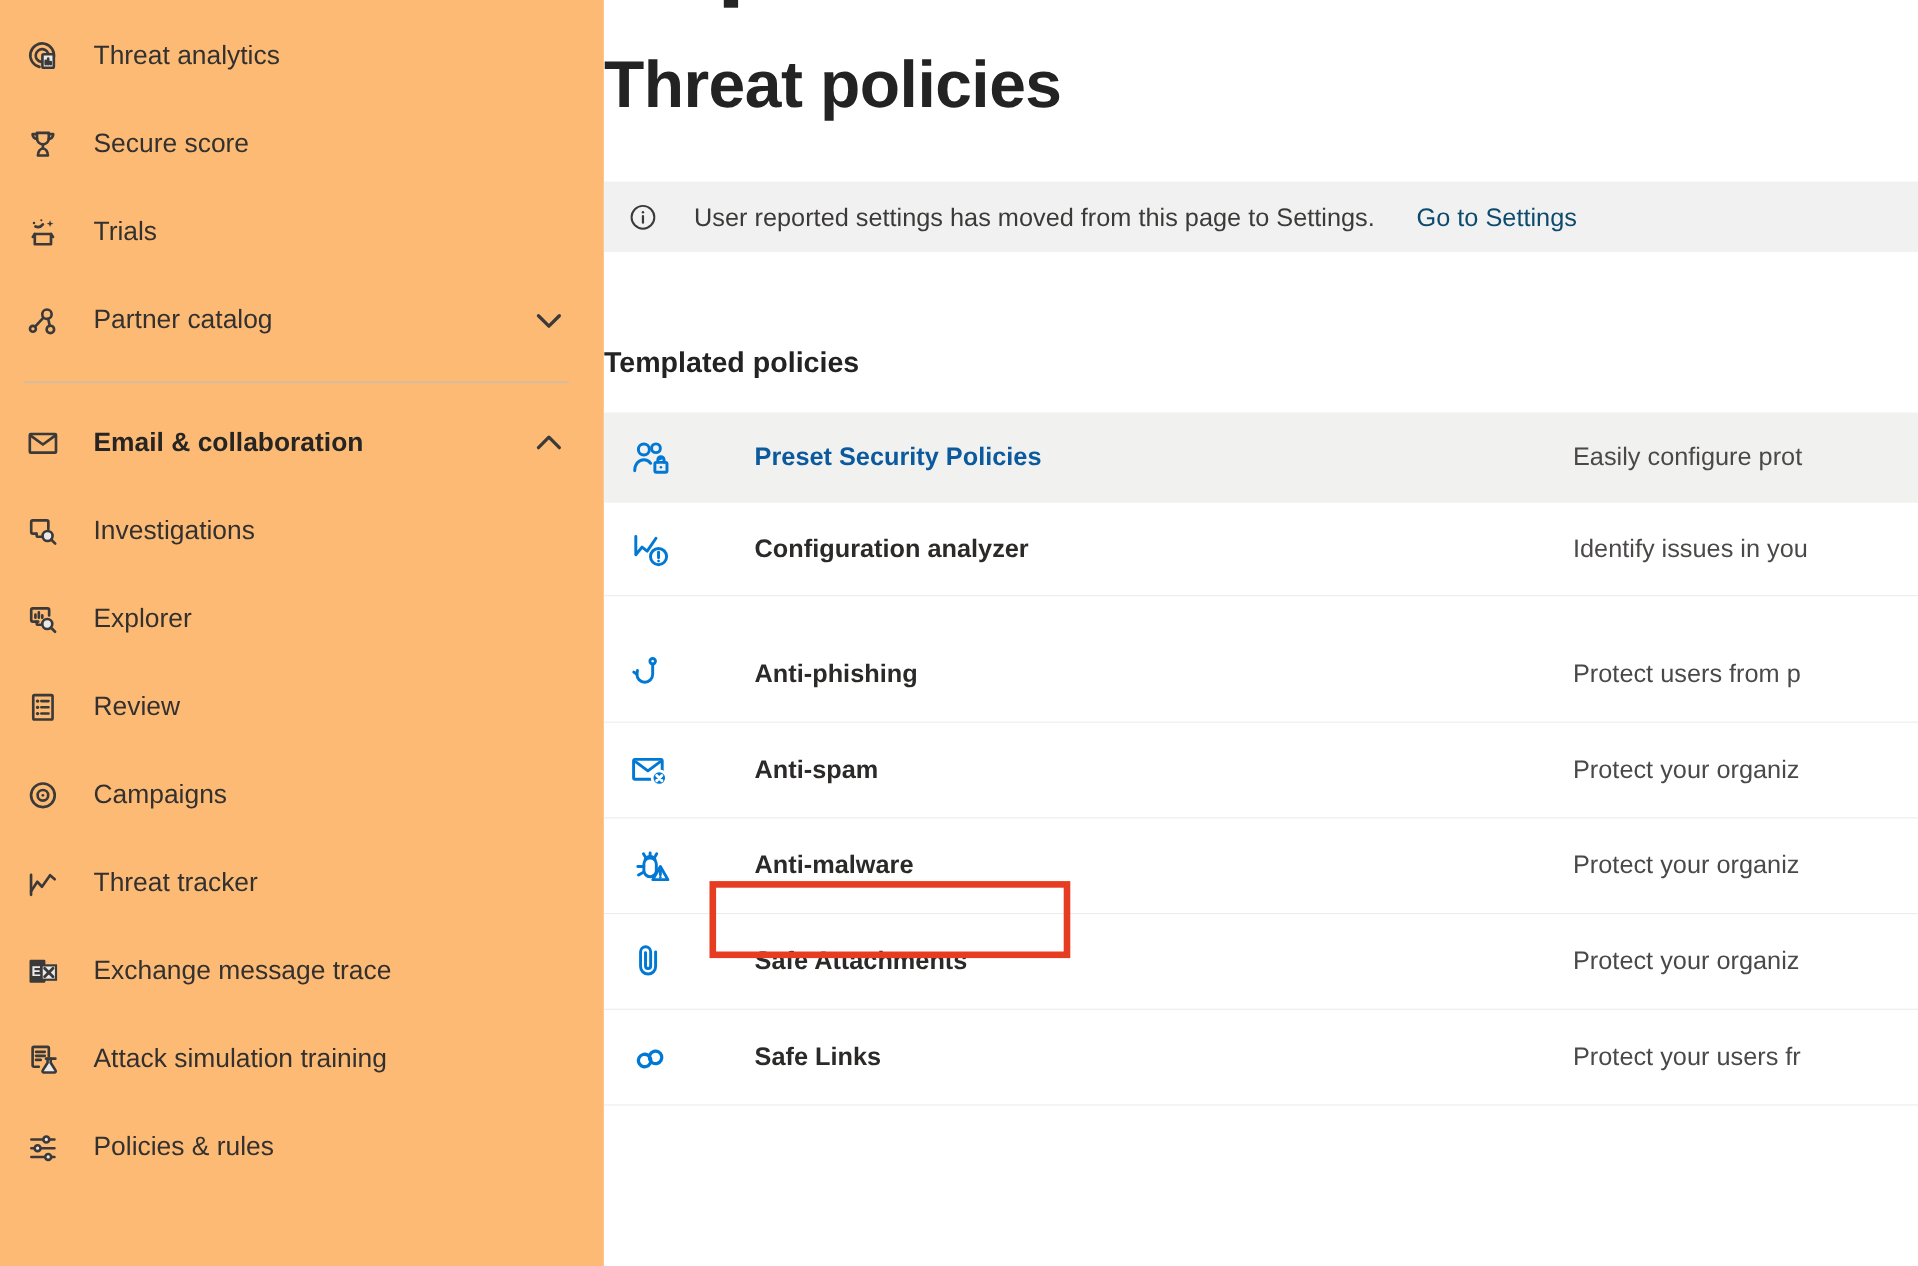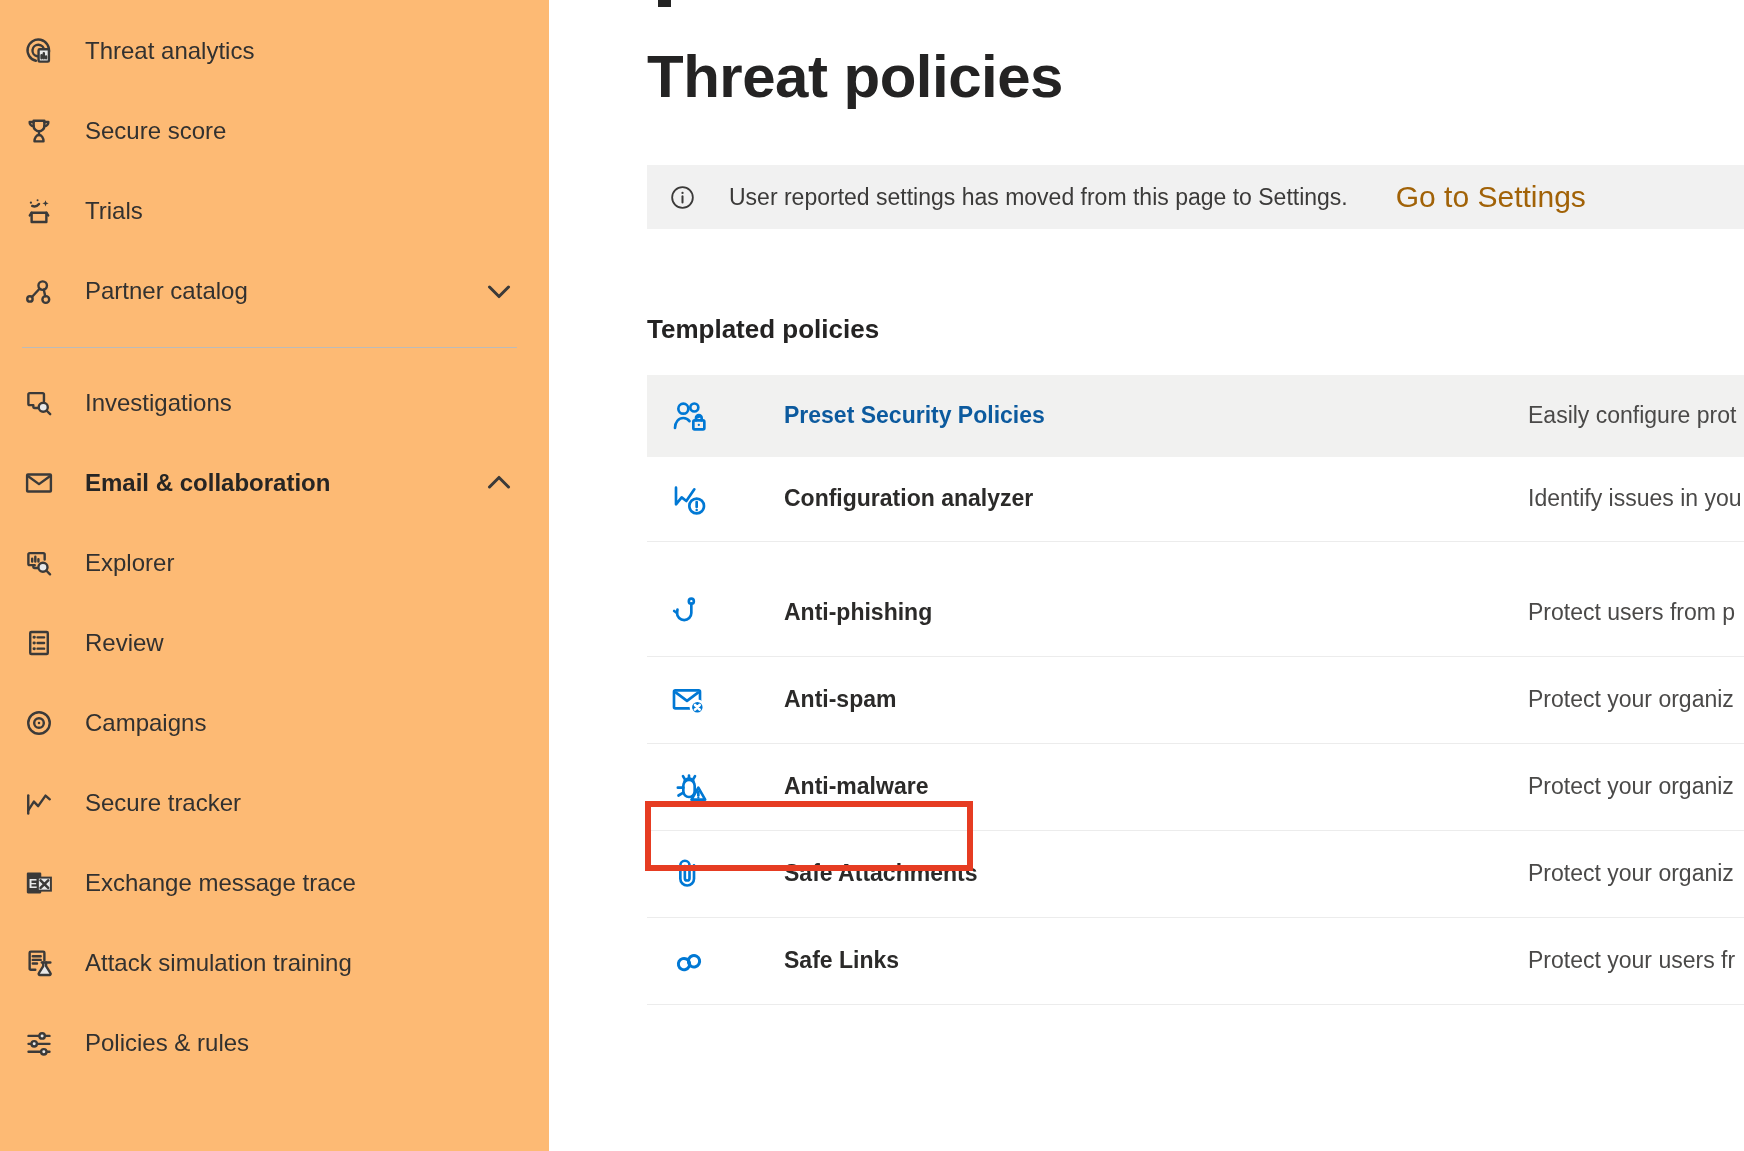--- a/index.html
+++ b/index.html
@@ -15,27 +15,27 @@
   .side-item{height:80px;display:flex;align-items:center;padding:0 70px 0 22px;position:relative;color:#323130;cursor:pointer;}
   .side-icon{width:34px;height:34px;margin-right:29px;flex:none;color:#3b3a39;display:flex;align-items:center;justify-content:center;}
   .side-icon svg{width:34px;height:34px;display:block;}
   .side-label{font-size:24px;line-height:1.2;white-space:nowrap;color:#323130;}
   .side-item.emphasis .side-label{font-weight:700;color:#262524;}
   .side-chevron{position:absolute;right:31px;top:50%;margin-top:-19px;width:38px;height:38px;color:#3b3a39;}
   .side-chevron svg{width:38px;height:38px;display:block;}
   .side-divider{height:1px;background:#bdbbb8;margin:16px 32px 15px 22px;}
 
   
-  .content{flex:1;position:relative;padding-left:98px;box-sizing:border-box;background:#fff;}
+  .content{flex:1;position:relative;box-sizing:border-box;background:#fff;}
   .page-title{margin:42px 0 0 0;font-size:60px;line-height:70px;font-weight:700;color:#242323;letter-spacing:-0.5px;}
   .banner{margin-top:53px;height:64px;background:#f1f1f1;display:flex;align-items:center;gap:33px;padding-left:22px;}
   .banner-icon{width:27px;height:27px;flex:none;display:flex;}
   .banner-icon svg{width:27px;height:27px;display:block;}
   .banner-text{font-size:23px;color:#3b3a39;white-space:nowrap;}
-  .banner-link{font-size:30px;color:#a16207;margin-left:15px;cursor:pointer;text-decoration:none;white-space:nowrap;}
+  .banner-link{font-size:23px;color:#0c4a6e;margin-left:5px;cursor:pointer;text-decoration:none;white-space:nowrap;}
 
   .section-heading{margin:0;font-size:26px;line-height:36px;font-weight:700;color:#242323;}
   .section.first .section-heading{margin-top:82px;}
   .section.second .section-heading{margin-top:99px;}
   .rows{margin-top:28px;}
   .row{position:relative;height:86px;cursor:pointer;}
   .section.first .row{height:82px;}
   .section.first .row + .row{height:84px;}
   .row.gray{background:#f1f1f0;}
   .row-icon{position:absolute;left:22px;top:50%;margin-top:-20px;width:40px;height:40px;color:#0078d4;}
@@ -105,44 +105,44 @@
           <span class="side-label">Partner catalog</span>
           <span class="side-chevron">
             <svg viewBox="0 0 24 24" fill="none" stroke="currentColor" stroke-width="1.9" stroke-linecap="round" stroke-linejoin="round">
               <path d="M6 9.5l6 6 6-6"></path>
             </svg>
           </span>
         </div>
       </nav>
     <div class="side-divider"></div>
     <nav id="nav-bottom">
+        <div class="side-item emphasis">
+          <span class="side-icon">
+            <svg viewBox="0 0 24 24" stroke="currentColor" stroke-width="1.7" stroke-linecap="round" stroke-linejoin="round" fill="none">
+              <rect x="3.6" y="6" width="16.8" height="12" rx="0.6"></rect>
+              <path d="M4.6 7.4l7.4 5.4 7.4-5.4"></path>
+            </svg>
+          </span>
+          <span class="side-label">Email &amp; collaboration</span>
+          <span class="side-chevron">
+            <svg viewBox="0 0 24 24" fill="none" stroke="currentColor" stroke-width="1.9" stroke-linecap="round" stroke-linejoin="round">
+              <path d="M6 14.5l6-6 6 6"></path>
+            </svg>
+          </span>
+        </div>
         <div class="side-item">
           <span class="side-icon">
             <svg viewBox="0 0 24 24" stroke="currentColor" stroke-width="1.7" stroke-linecap="round" stroke-linejoin="round" fill="none">
               <path d="M15.5 10.5V6a1 1 0 0 0-1-1h-9a1 1 0 0 0-1 1v6.5a1 1 0 0 0 1 1h2"></path>
               <path d="M8 13.5v1a1 1 0 0 0 1 1h2.6"></path>
               <circle cx="15" cy="15" r="3.2" fill="#e9e9e9"></circle>
               <path d="M17.3 17.3l2.6 2.6"></path>
             </svg>
           </span>
           <span class="side-label">Investigations</span>
-        </div>
-        <div class="side-item emphasis">
-          <span class="side-icon">
-            <svg viewBox="0 0 24 24" stroke="currentColor" stroke-width="1.7" stroke-linecap="round" stroke-linejoin="round" fill="none">
-              <rect x="3.6" y="6" width="16.8" height="12" rx="0.6"></rect>
-              <path d="M4.6 7.4l7.4 5.4 7.4-5.4"></path>
-            </svg>
-          </span>
-          <span class="side-label">Email &amp; collaboration</span>
-          <span class="side-chevron">
-            <svg viewBox="0 0 24 24" fill="none" stroke="currentColor" stroke-width="1.9" stroke-linecap="round" stroke-linejoin="round">
-              <path d="M6 14.5l6-6 6 6"></path>
-            </svg>
-          </span>
         </div>
         <div class="side-item">
           <span class="side-icon">
             <svg viewBox="0 0 24 24" stroke="currentColor" stroke-width="1.7" stroke-linecap="round" stroke-linejoin="round" fill="none">
               <path d="M16 9.5V6a1 1 0 0 0-1-1H5.5a1 1 0 0 0-1 1v6.5a1 1 0 0 0 1 1H9"></path>
               <path d="M7.2 11V9M9.4 11V7.6M11.6 11V9.4"></path>
               <path d="M8 13.5v1a1 1 0 0 0 1 1h2.2"></path>
               <circle cx="14.8" cy="15" r="3.2" fill="#e9e9e9"></circle>
               <path d="M17.1 17.3l2.7 2.7"></path>
             </svg>
@@ -169,21 +169,21 @@
           </span>
           <span class="side-label">Campaigns</span>
         </div>
         <div class="side-item">
           <span class="side-icon">
             <svg viewBox="0 0 24 24" stroke="currentColor" stroke-width="1.7" stroke-linecap="round" stroke-linejoin="round" fill="none">
               <path d="M4.4 6.6v12.8"></path>
               <path d="M4.4 17.2l4-6.2 3 3.2 5.2-7.4 3 2.6"></path>
             </svg>
           </span>
-          <span class="side-label">Secure tracker</span>
+          <span class="side-label">Threat tracker</span>
         </div>
         <div class="side-item">
           <span class="side-icon">
             <svg viewBox="0 0 24 24" fill="none">
               <rect x="3.4" y="4.6" width="10.2" height="14.8" rx="0.8" fill="currentColor"></rect>
               <text x="7.7" y="15.2" font-size="9" font-weight="700" fill="#e9e9e9" text-anchor="middle" font-family="Liberation Sans, sans-serif">E</text>
               <rect x="11.2" y="8.2" width="9.2" height="9.2" fill="#e9e9e9" stroke="currentColor" stroke-width="1.4"></rect>
               <path d="M13.1 10.1l5.4 5.4M18.5 10.1l-5.4 5.4" stroke="currentColor" stroke-width="1.8" stroke-linecap="round"></path>
             </svg>
           </span>

